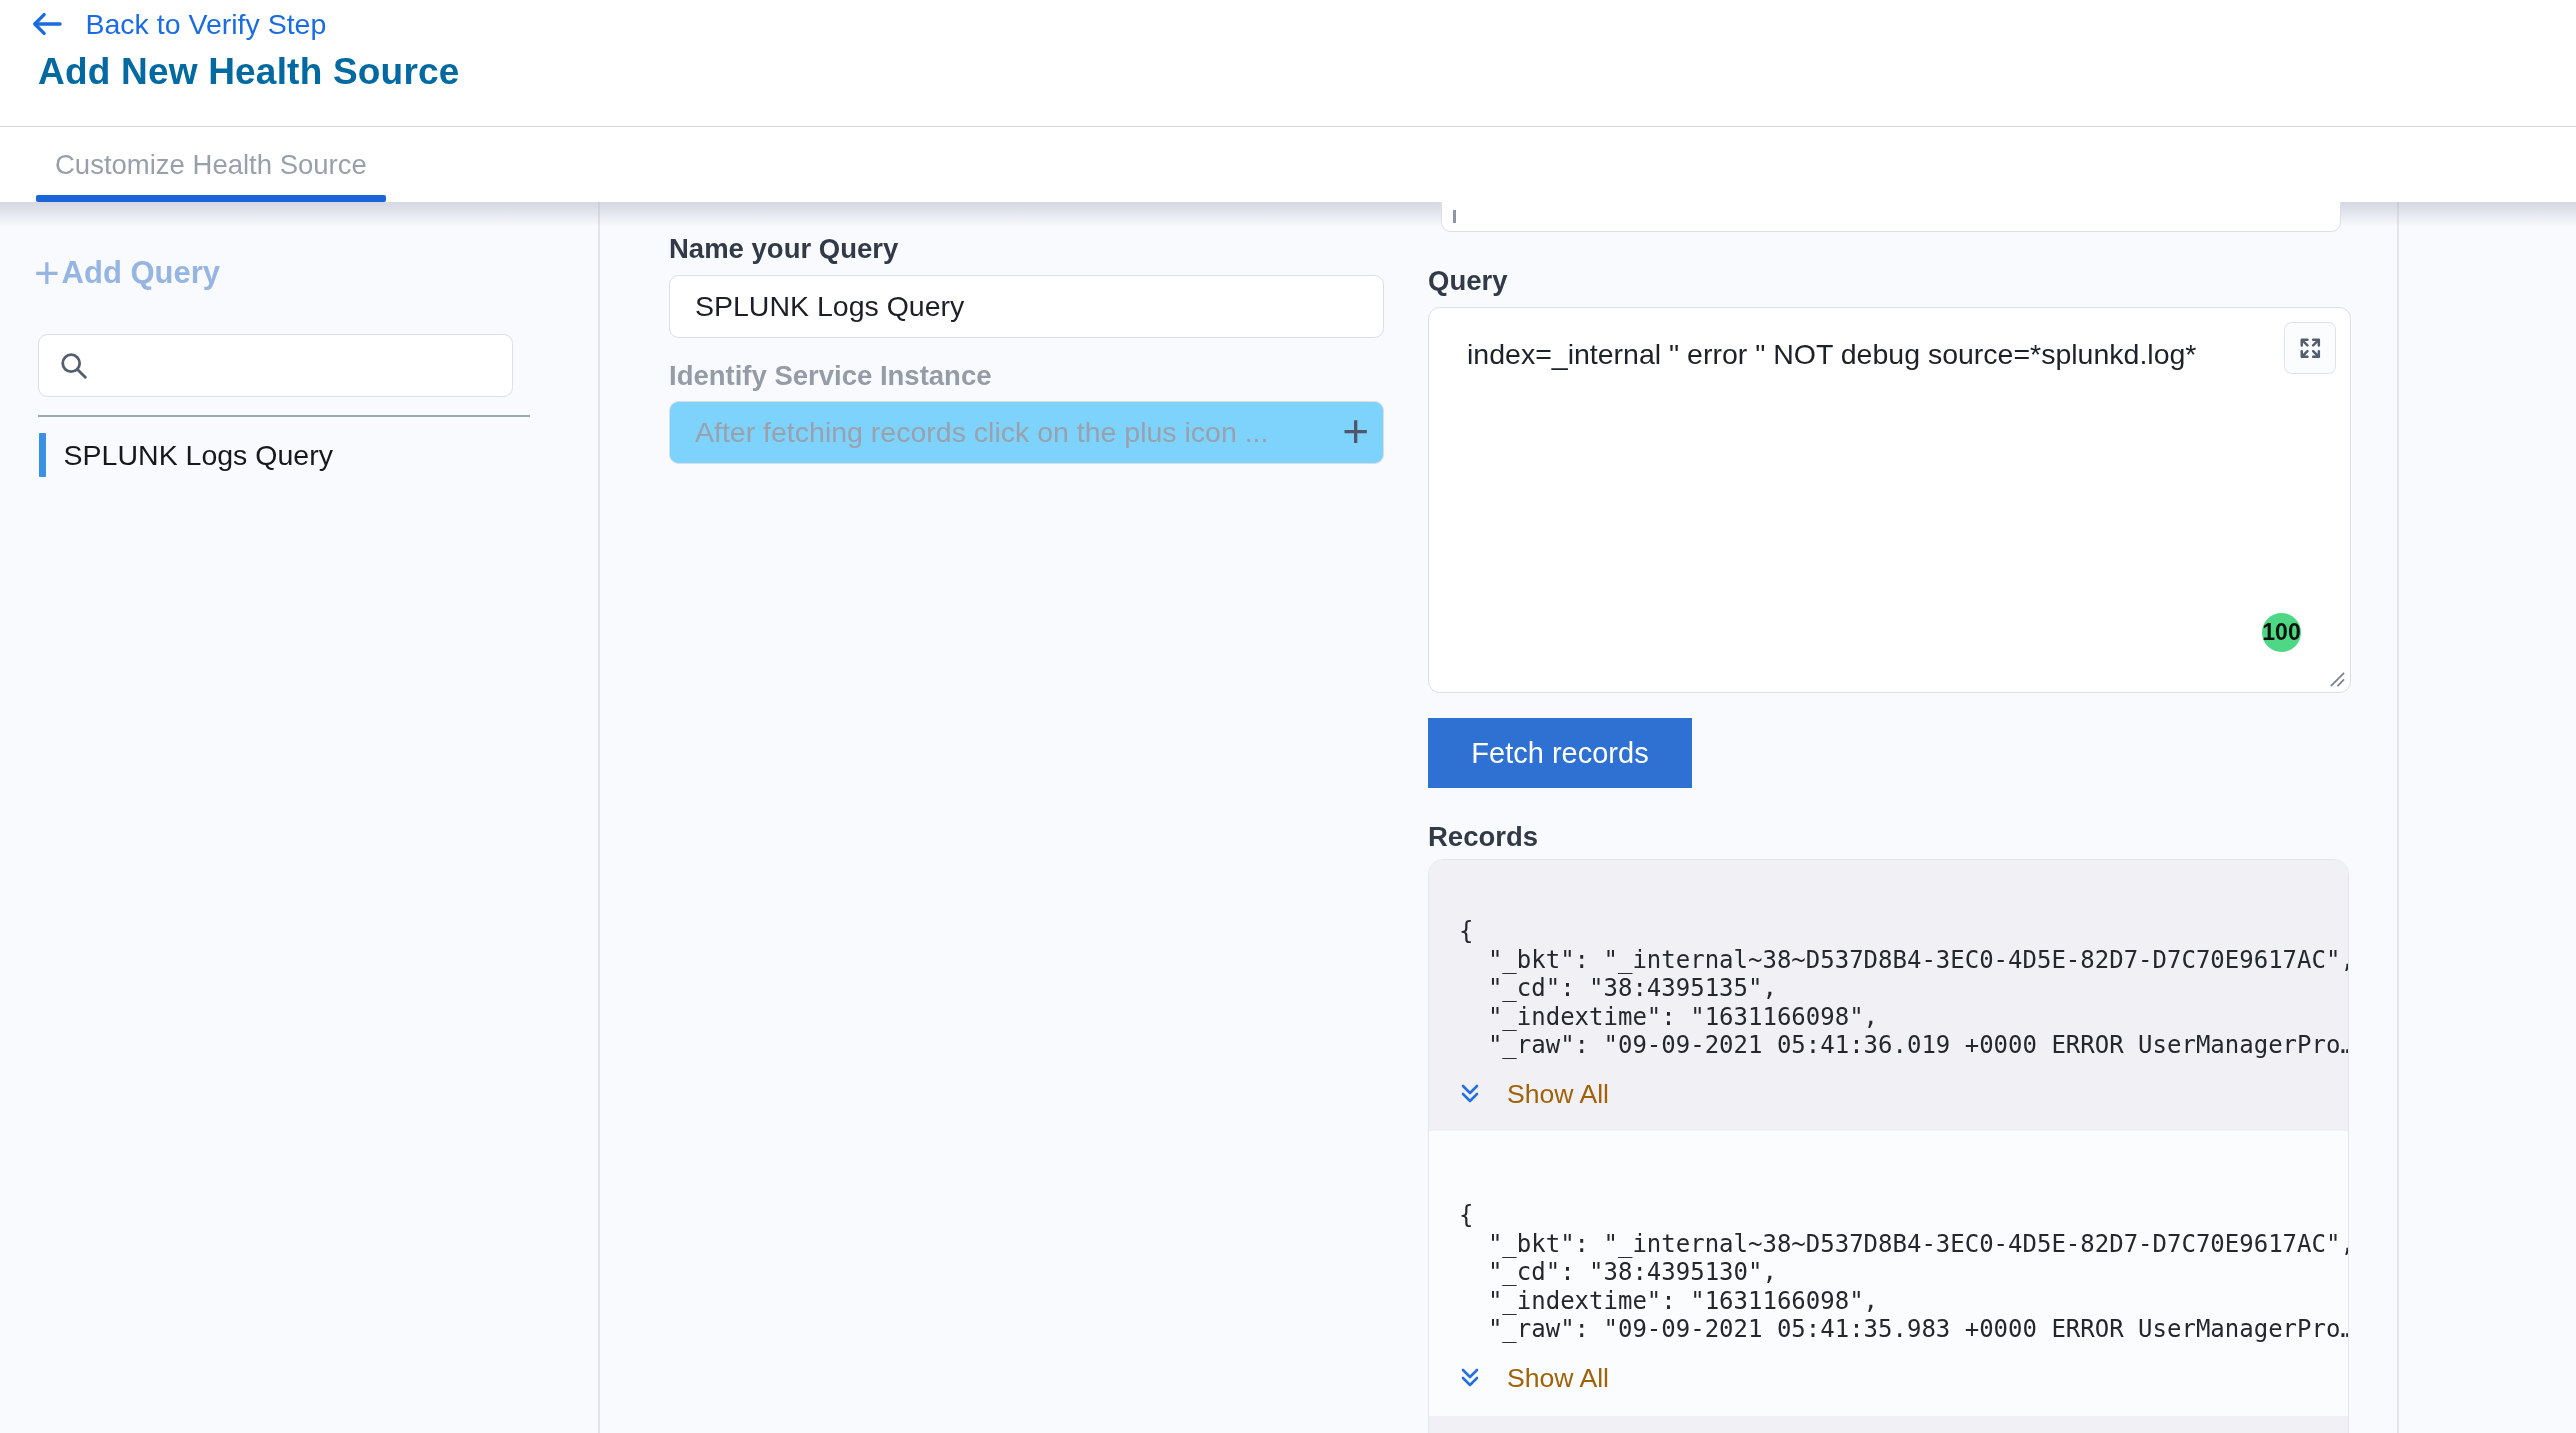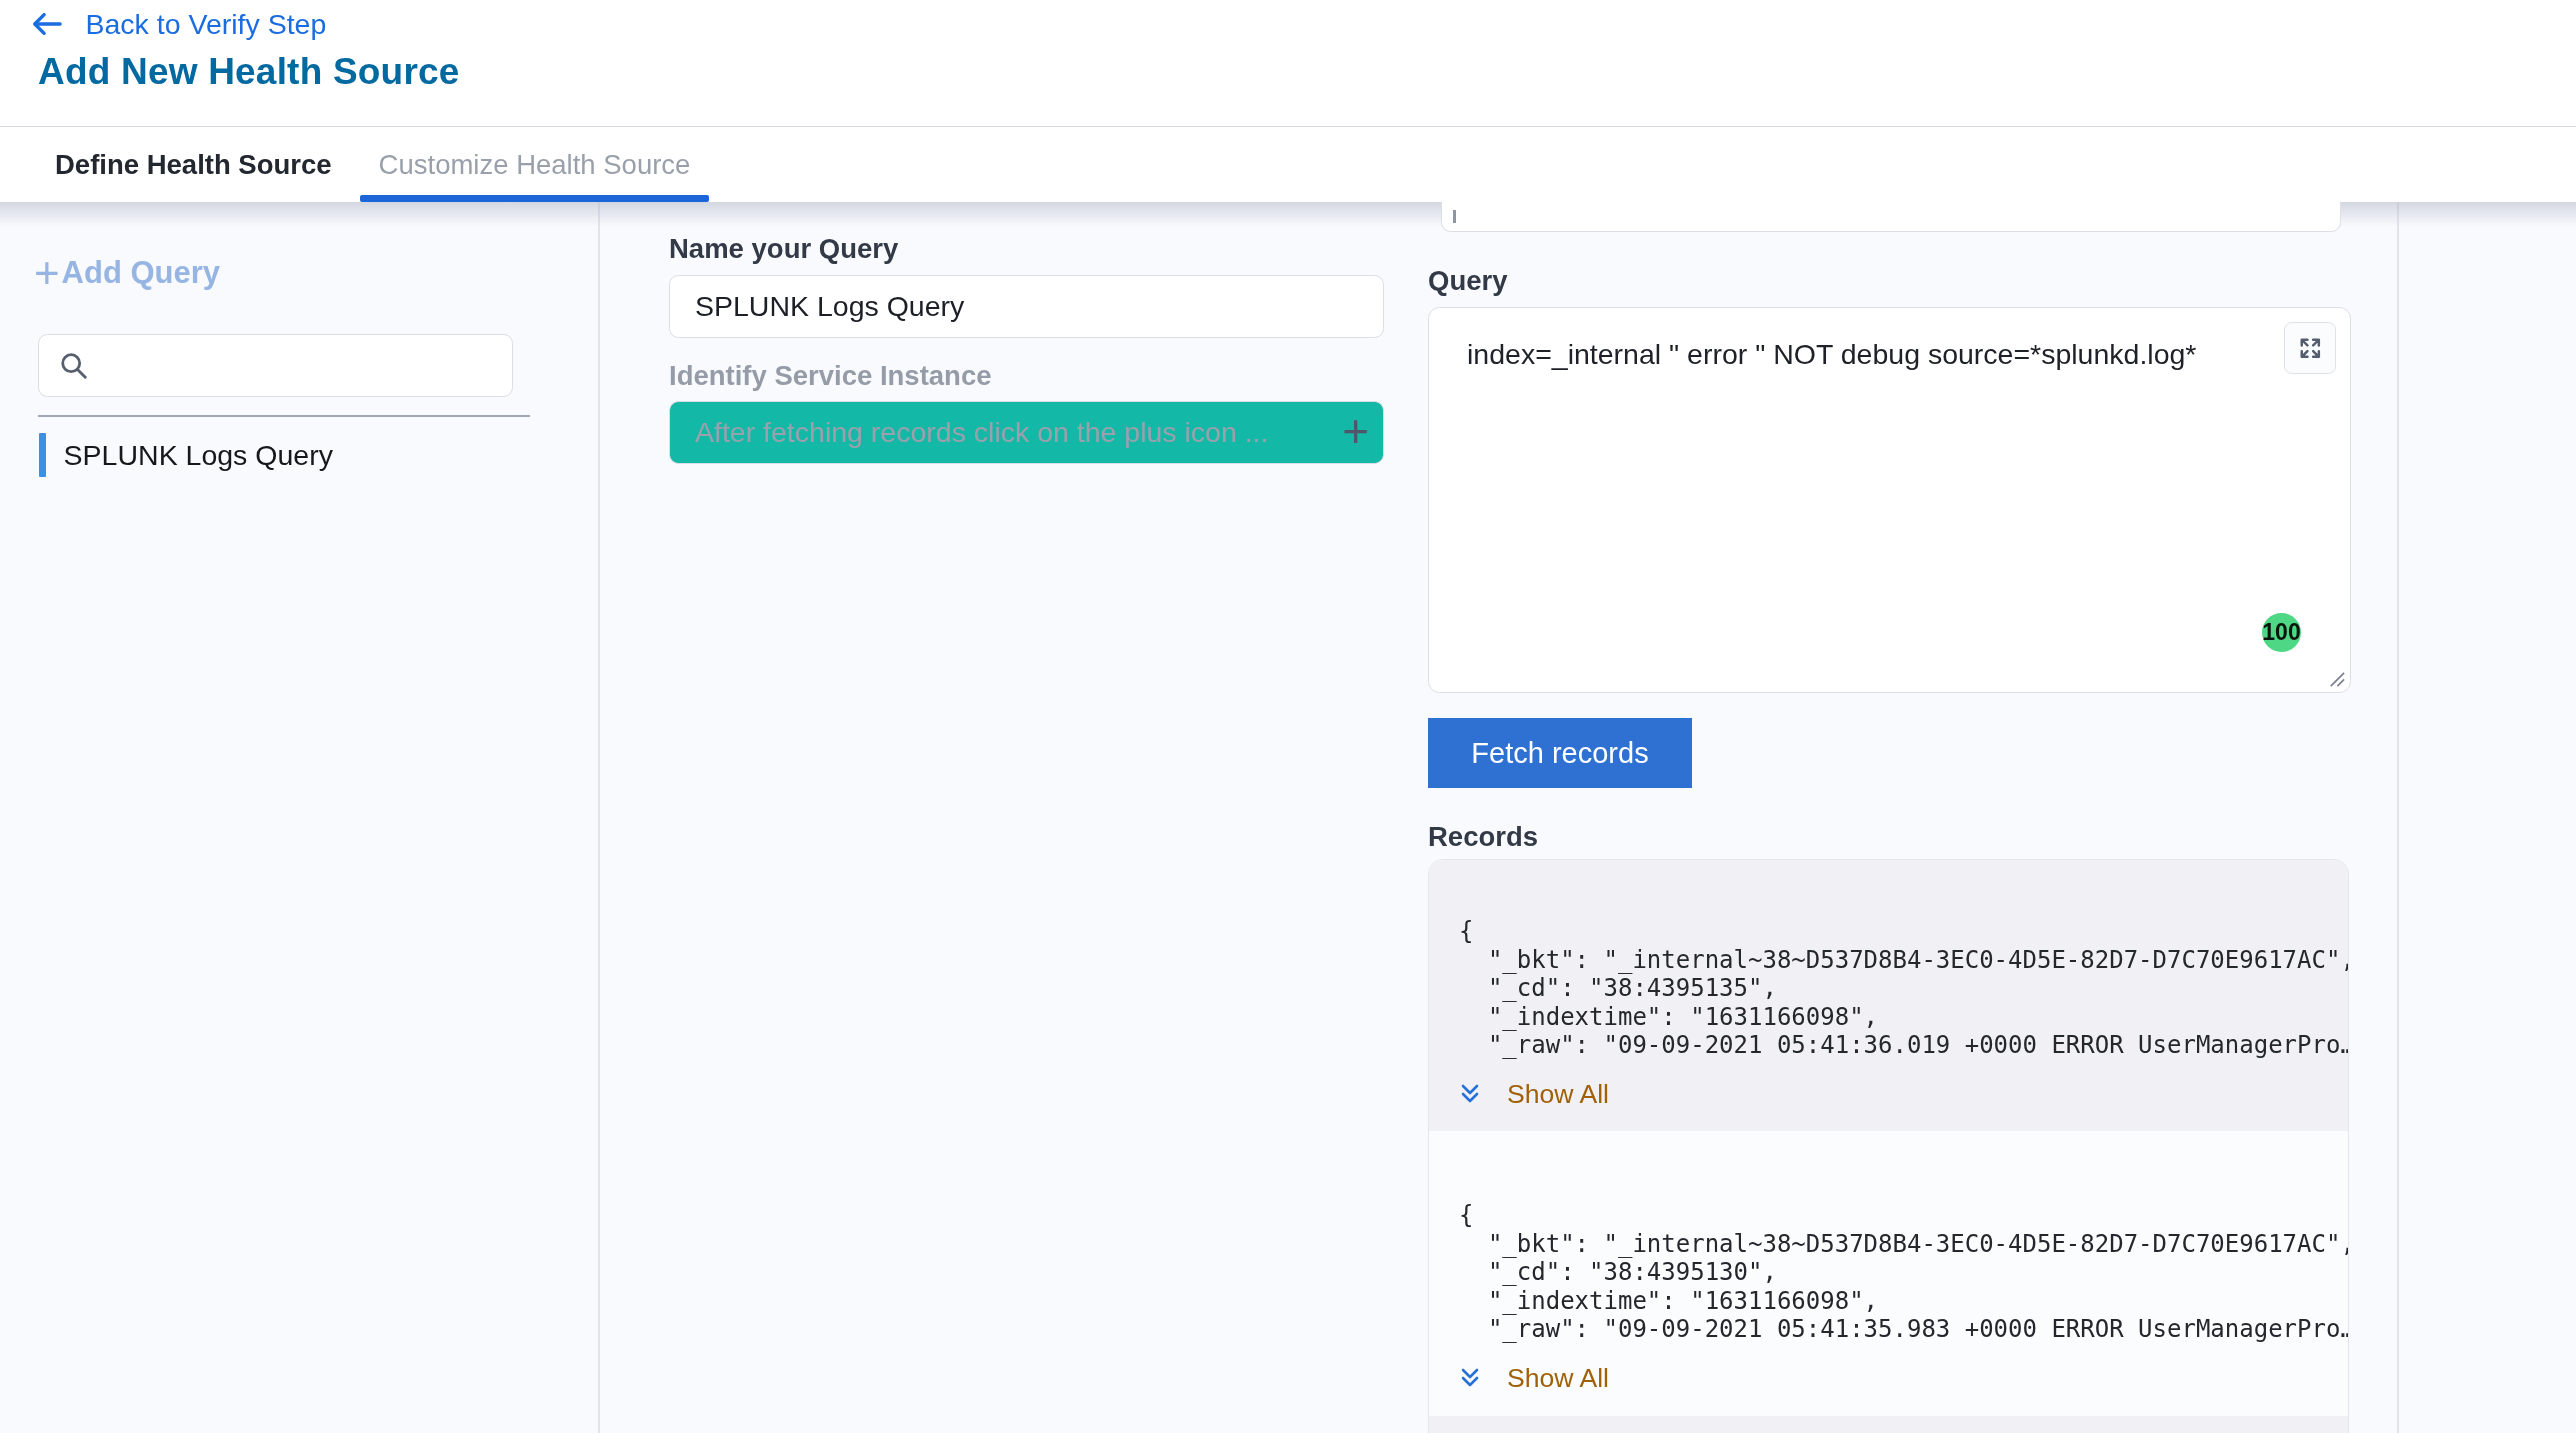--- a/index.html
+++ b/index.html
@@ -39,21 +39,21 @@
   .query-item .sel-bar { width:6.6px; height:44px; background:#3a90e2; border-radius:0.9px; margin-right:18px; }
   .query-item .q-lbl { font-size:28.5px; color:#15181d; font-weight:500; }
 
   
   .fld-label { position:absolute; font-size:27.5px; font-weight:600; color:#333a47; }
   .fld-label.muted { color:#959ba7; }
   .text-input { position:absolute; height:63px; background:#ffffff; border:1.9px solid #dbdee6; border-radius:9.5px;
                 font-size:28.5px; color:#1c1f26; padding:0 25px; outline:none; }
   .text-input::placeholder { color:#9aa1ac; }
   .input-wrap { position:absolute; left:669px; top:199px; width:715px; height:63px; }
-  .input-wrap input { width:100%; height:100%; background:#14b8a6; border:1.9px solid #dbdee6; border-radius:9.5px;
+  .input-wrap input { width:100%; height:100%; background:#7dd3fc; border:1.9px solid #dbdee6; border-radius:9.5px;
                       font-size:28.5px; color:#1c1f26; padding:0 66px 0 25px; outline:none; }
   .input-wrap input::placeholder { color:#9aa1ac; }
   .plus-btn { position:absolute; right:15px; top:5.7px; font-size:46px; color:#4e586a; font-weight:400; cursor:pointer; line-height:49px; }
 
   
   .partial-input { position:absolute; left:1441px; top:-19px; width:900px; height:49px; background:#ffffff;
                    border:1.9px solid #dbdee6; border-radius:9.5px; z-index:2; }
   .partial-input .tick { position:absolute; left:11.4px; bottom:8.5px; width:2.8px; height:12.3px; background:#8e96a4; }
 
   .query-area { position:absolute; left:1428px; top:105px; width:923px; height:386px; background:#ffffff;
@@ -94,21 +94,20 @@
     <svg width="34" height="30" viewBox="0 0 36 32">
       <path d="M16 6 L6 16 L16 26" fill="none" stroke="#1a6ce0" stroke-width="3.6" stroke-linecap="round" stroke-linejoin="round"></path>
       <line x1="7" y1="16" x2="33" y2="16" stroke="#1a6ce0" stroke-width="3.6" stroke-linecap="round"></line>
     </svg>
     <span class="back-link">Back to Verify Step</span>
   </div>
   <div class="page-title">Add New Health Source</div>
 </div>
 
 <div class="tabbar">
-  <div class="tab">Define Health Source</div>
   <div class="tab active">Customize Health Source</div>
 </div>
 
 <div class="content">
   <div class="top-shadow"></div>
   <div class="vdiv left"></div>
   <div class="vdiv right"></div>
 
   <div class="add-query">
     <span class="plus">+</span>

